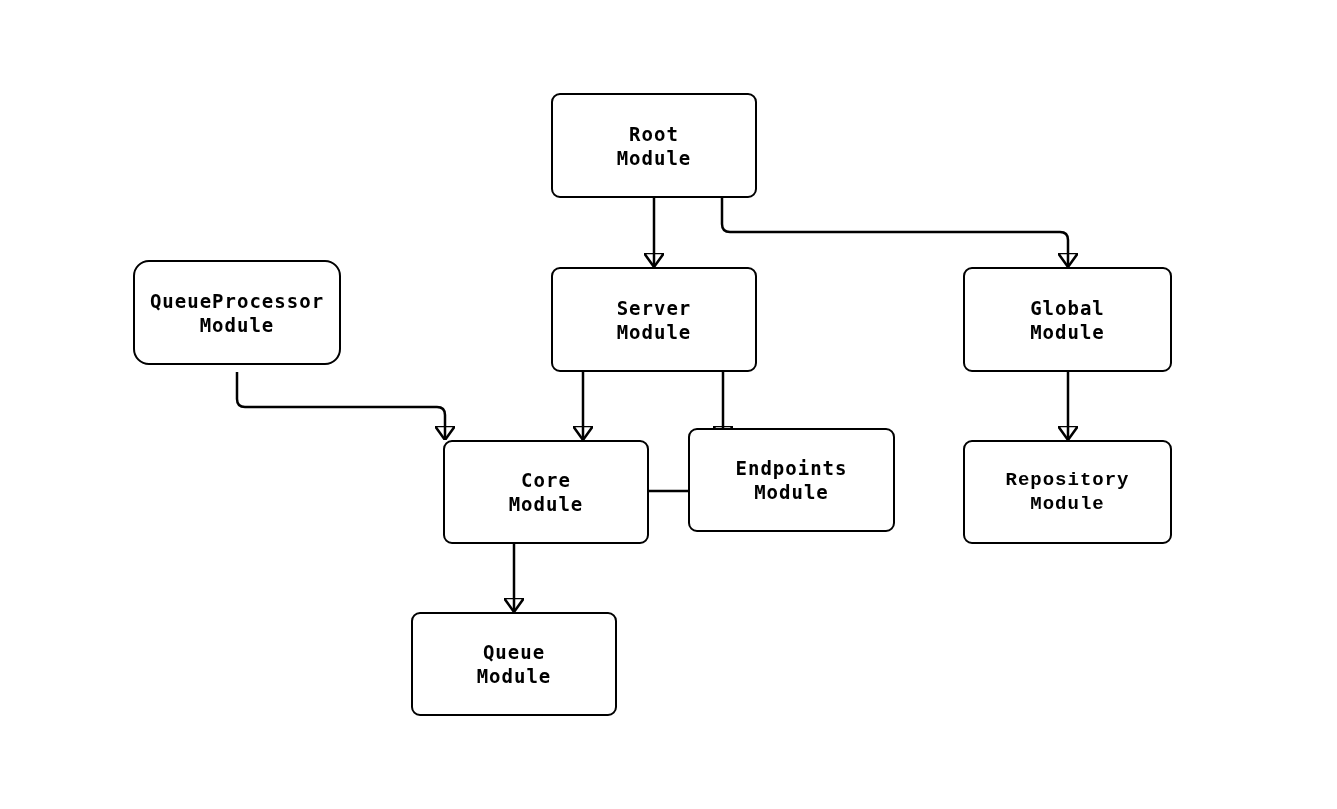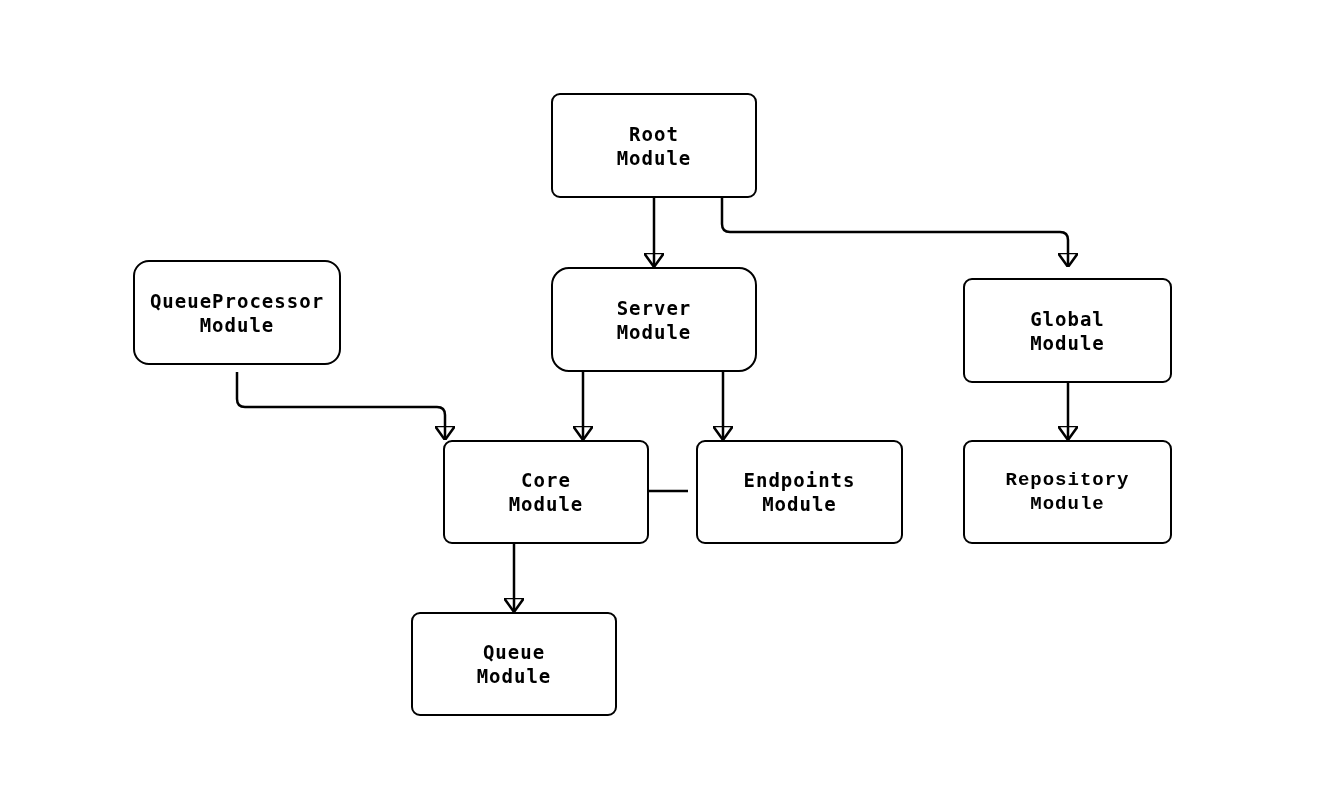--- a/index.html
+++ b/index.html
@@ -41,25 +41,25 @@
   .node-label {
     white-space: pre-line;
     font-weight: bold;
     font-size: 19px;
     line-height: 24px;
     letter-spacing: 1px;
     color: #000000;
   }
   
   .n-root          { left: 551px; top:  93px; width: 206px; height: 105px; }
-  .n-server        { left: 551px; top: 267px; width: 206px; height: 105px; border-radius: 18px; }
-  .n-global        { left: 963px; top: 278px; width: 209px; height: 105px; }
+  .n-server        { left: 551px; top: 267px; width: 206px; height: 105px; }
+  .n-global        { left: 963px; top: 267px; width: 209px; height: 105px; }
   .n-queueprocessor{ left: 133px; top: 260px; width: 208px; height: 105px; border-radius: 16px; }
   .n-core          { left: 411px; top: 440px; width: 206px; height: 104px; margin-left: 32px; }
-  .n-endpoints     { left: 688px; top: 440px; width: 207px; height: 104px; margin-left: 8px; }
+  .n-endpoints     { left: 688px; top: 428px; width: 207px; height: 104px; }
   .n-repository    { left: 963px; top: 440px; width: 209px; height: 104px; font-family: Liberation Mono, monospace; }
   .n-queue         { left: 411px; top: 612px; width: 206px; height: 104px; justify-content: center; }
 </style>
 </head>
 <body>
 
 <div class="canvas">
 
   <svg class="edges" width="1337" height="809" viewBox="0 0 1337 809">
     <defs>

